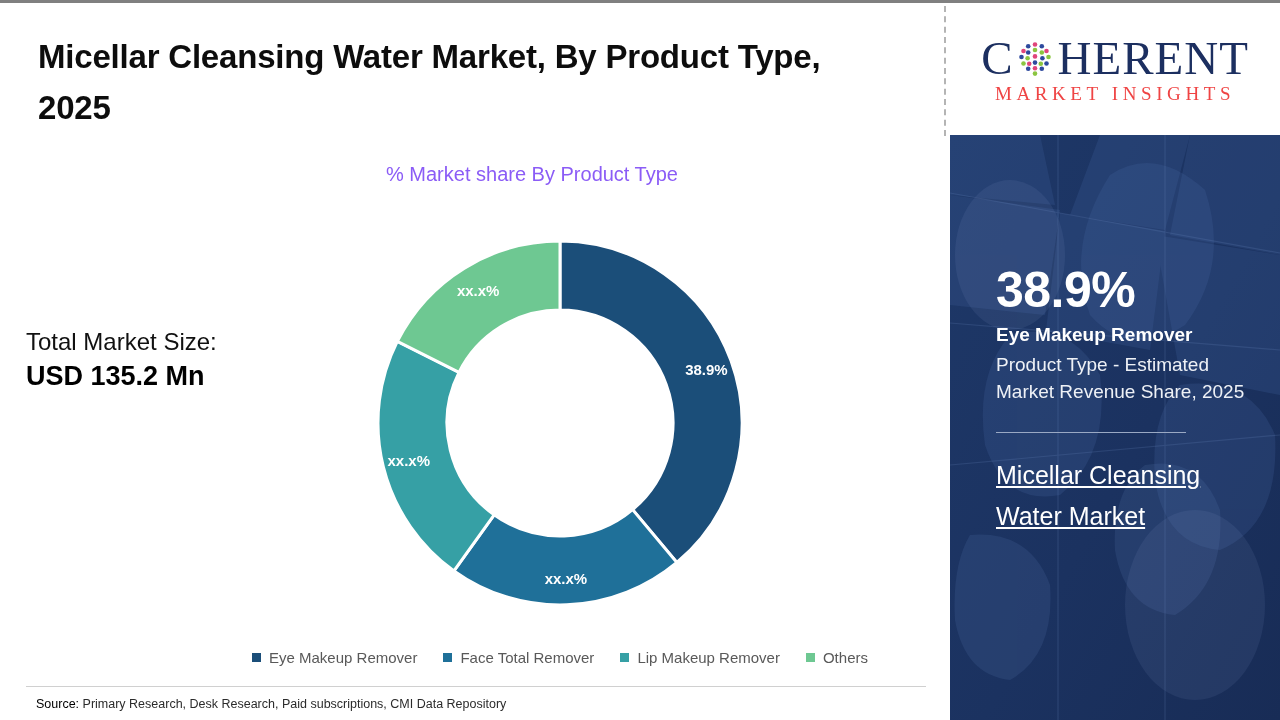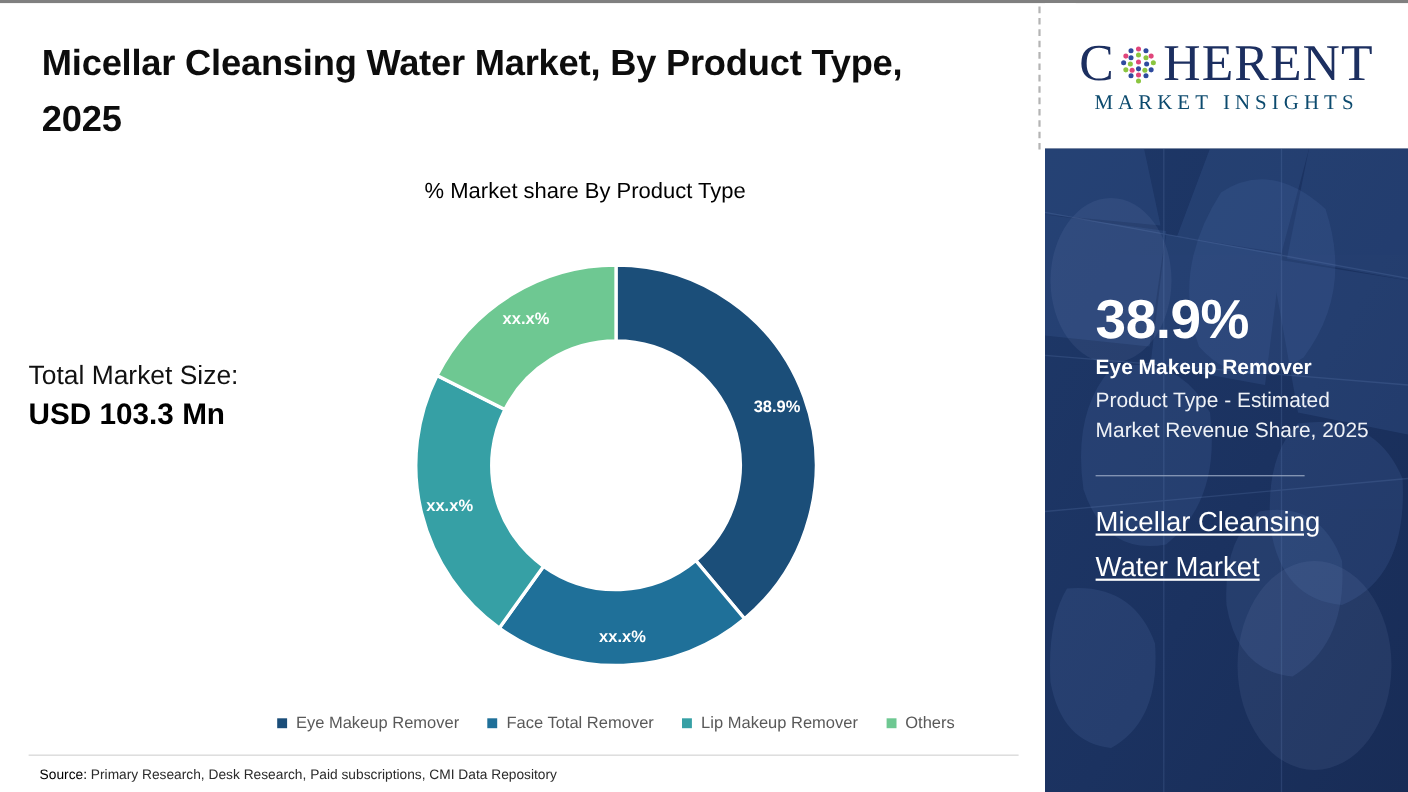--- a/index.html
+++ b/index.html
@@ -19,21 +19,21 @@
   .left-panel{position:absolute;left:0;top:3px;width:944px;height:717px;background:#fff;padding-left:34px;}
 
   .title{
     position:absolute;left:38px;top:28px;width:830px;
     font-size:33px;font-weight:bold;color:#0d0d0d;line-height:1.56;
     letter-spacing:-0.2px;
   }
 
   .chart-subtitle{
     position:absolute;left:386px;top:160px;width:360px;
-    font-size:20px;color:#000000;text-align:left;
+    font-size:20px;color:#8b5cf6;text-align:left;
   }
 
   .market-size-wrap{position:absolute;left:26px;top:322px;width:310px;}
   .market-size-label{font-size:24px;color:#111;line-height:1.38;}
   .market-size-value{font-size:27px;font-weight:bold;color:#000;line-height:1.38;}
 
   
   .donut-wrap{position:absolute;left:368px;top:228px;width:384px;height:384px;}
   .donut-wrap svg{display:block;}
   .slice-label{
@@ -72,21 +72,21 @@
     position:absolute;left:0;top:0;width:330px;height:132px;background:#fff;
     display:flex;flex-direction:column;align-items:center;justify-content:center;
   }
   .logo-main{
     display:flex;align-items:center;justify-content:center;
     font-family:"Liberation Serif",serif;
     font-size:47px;color:#1c2f60;letter-spacing:1px;line-height:1;
   }
   .logo-sub{
     font-family:"Liberation Serif",serif;
-    font-size:19px;color:#0c4a6e;letter-spacing:4.6px;margin-top:2px;line-height:1;
+    font-size:19px;color:#ef4444;letter-spacing:4.6px;margin-top:2px;line-height:1;
   }
   .logo-globe{display:inline-block;width:42px;height:42px;margin:0 1px;vertical-align:middle;}
 
   .info-panel{
     position:absolute;left:0;top:132px;width:330px;height:585px;
     background:#1b3260;overflow:hidden;
   }
   .info-bg{position:absolute;inset:0;opacity:1;}
   .info-inner{position:absolute;left:46px;top:130px;width:258px;}
 
@@ -104,21 +104,21 @@
   <div class="top-rule"></div>
 
   <div class="left-panel">
 
     <div class="title">Micellar Cleansing Water Market, By Product Type, 2025</div>
 
     <div class="chart-subtitle">% Market share By Product Type</div>
 
     <div class="market-size-wrap">
       <div class="market-size-label">Total Market Size:</div>
-      <div class="market-size-value">USD 103.3 Mn</div>
+      <div class="market-size-value">USD 135.2 Mn</div>
     </div>
 
     <div class="donut-wrap">
       <svg width="384" height="384" viewBox="0 0 384 384">
         <g id="donut-slices">
             <path d="M 192 10 A 182 182 0 0 1 308.88998287813837 331.50172723930166 L 264.57454980895403 278.61370976945653 A 113 113 0 0 0 192 79 Z" fill="#1b4e79" stroke="#ffffff" stroke-width="3"></path>
             <path d="M 308.88998287813837 331.50172723930166 A 182 182 0 0 1 85.95033270031918 339.9103379268231 L 126.15597579745092 283.8344405809396 A 113 113 0 0 0 264.57454980895403 278.61370976945653 Z" fill="#1f7099" stroke="#ffffff" stroke-width="3"></path>
             <path d="M 85.95033270031918 339.9103379268231 A 182 182 0 0 1 29.32086080446996 110.39425467161416 L 90.99591907090718 141.33269658182638 A 113 113 0 0 0 126.15597579745092 283.8344405809396 Z" fill="#36a0a5" stroke="#ffffff" stroke-width="3"></path>
             <path d="M 29.32086080446996 110.39425467161416 A 182 182 0 0 1 191.99999999999997 10 L 191.99999999999997 79 A 113 113 0 0 0 90.99591907090718 141.33269658182638 Z" fill="#6ec892" stroke="#ffffff" stroke-width="3"></path>
           </g>

